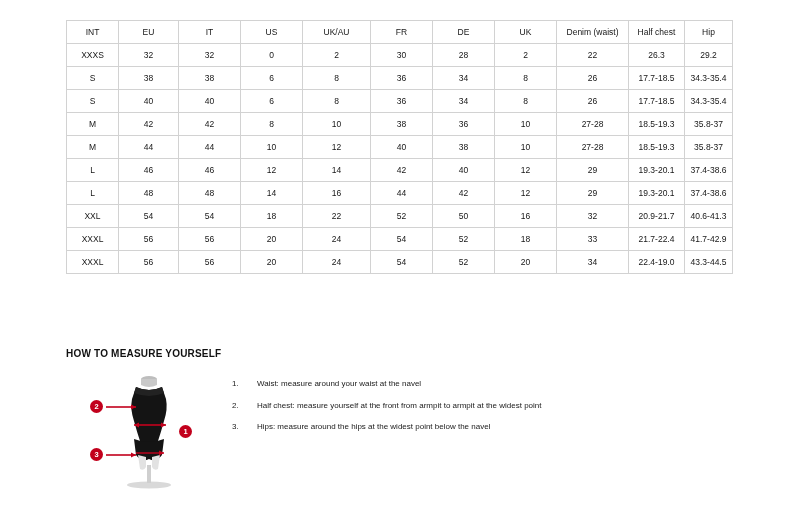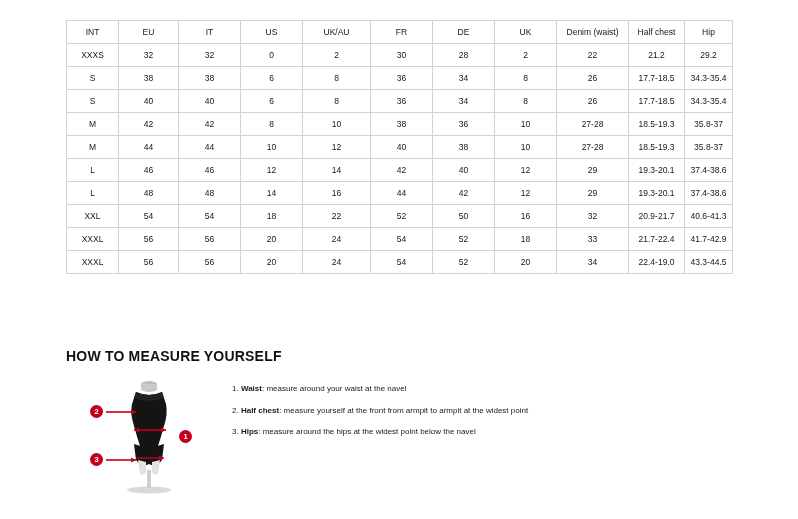--- a/index.html
+++ b/index.html
@@ -63,21 +63,21 @@
   td.left-pad, th.left-pad { text-align: left; padding-left: 8px; }
 
   
   .measure-section {
     position: absolute;
     left: 66px;
     top: 348px;
     width: 680px;
   }
   .measure-title {
-    font-size: 14px;
+    font-size: 10px;
     font-weight: bold;
     letter-spacing: 0.2px;
     color: #111;
     margin-bottom: 10px;
   }
   .measure-body {
     position: relative;
     display: flex;
     align-items: flex-start;
   }
@@ -91,21 +91,21 @@
   .notes {
     margin-left: 26px;
     padding-top: 10px;
   }
   .note {
     font-size: 8px;
     color: #1a1a1a;
     margin-bottom: 12px;
     line-height: 1.2;
   }
-  .note b { font-weight: bold; }
+  .note b { font-weight: normal; margin-left: 16px; }
 
   
   .mann {
     position: absolute;
     left: 0; top: 0;
   }
   .badge {
     position: absolute;
     width: 13px;
     height: 13px;
@@ -160,21 +160,21 @@
         <tr>
           <td>XXXS</td>
           <td>32</td>
           <td>32</td>
           <td>0</td>
           <td>2</td>
           <td>30</td>
           <td>28</td>
           <td>2</td>
           <td class="left-pad">22</td>
-          <td class="left-pad">21.2</td>
+          <td class="left-pad">26.3</td>
           <td class="left-pad">29.2</td>
         </tr>
         <tr>
           <td>S</td>
           <td>38</td>
           <td>38</td>
           <td>6</td>
           <td>8</td>
           <td>36</td>
           <td>34</td>

